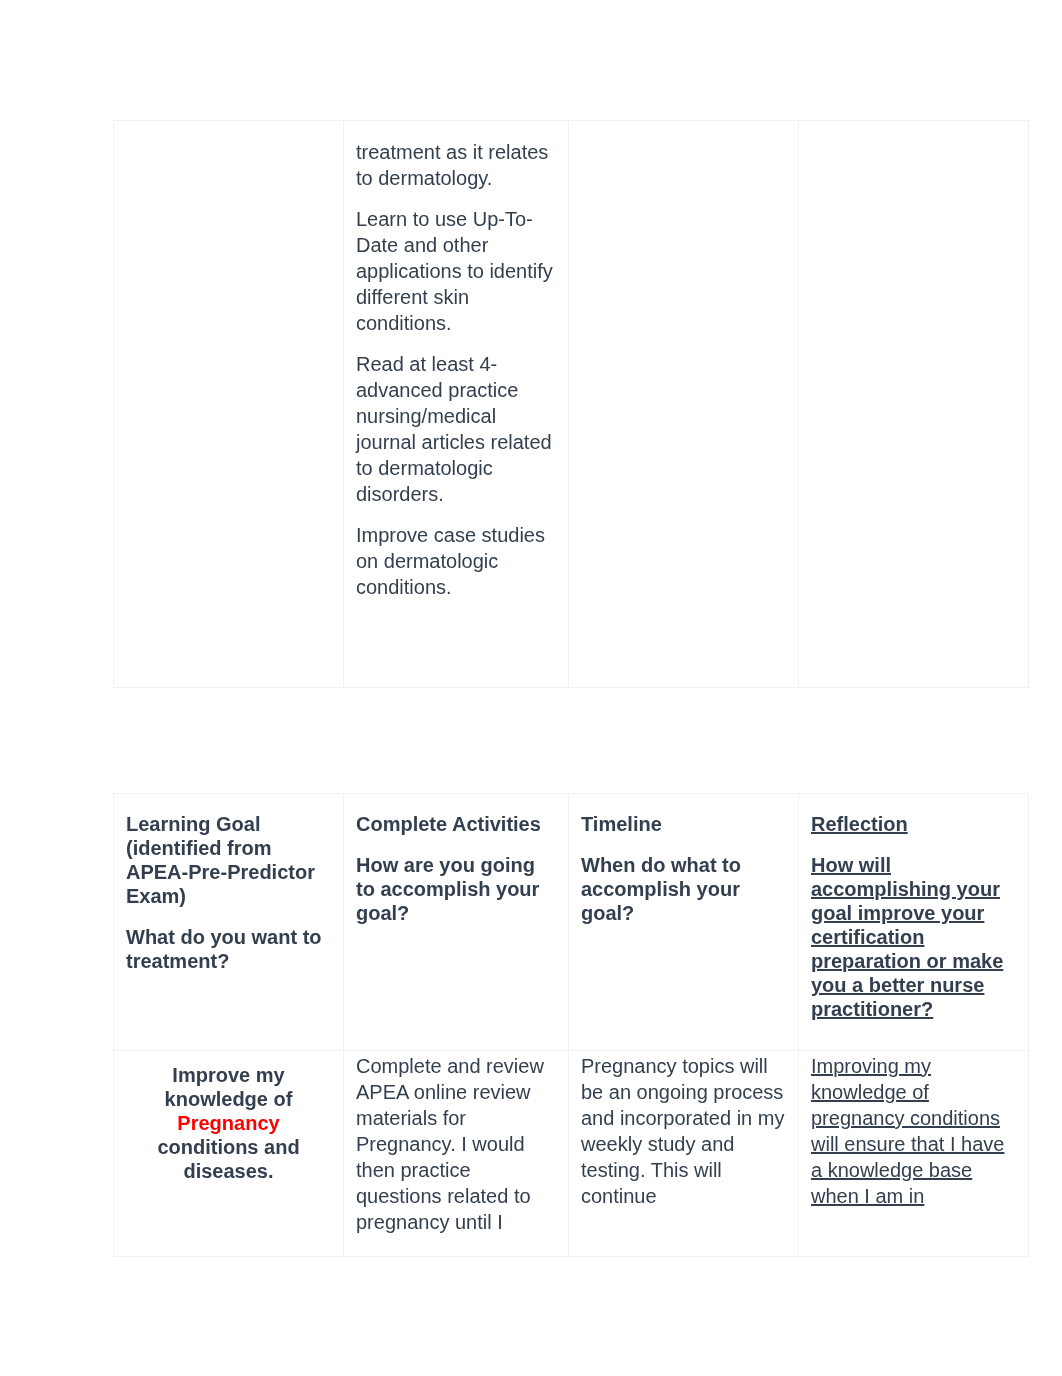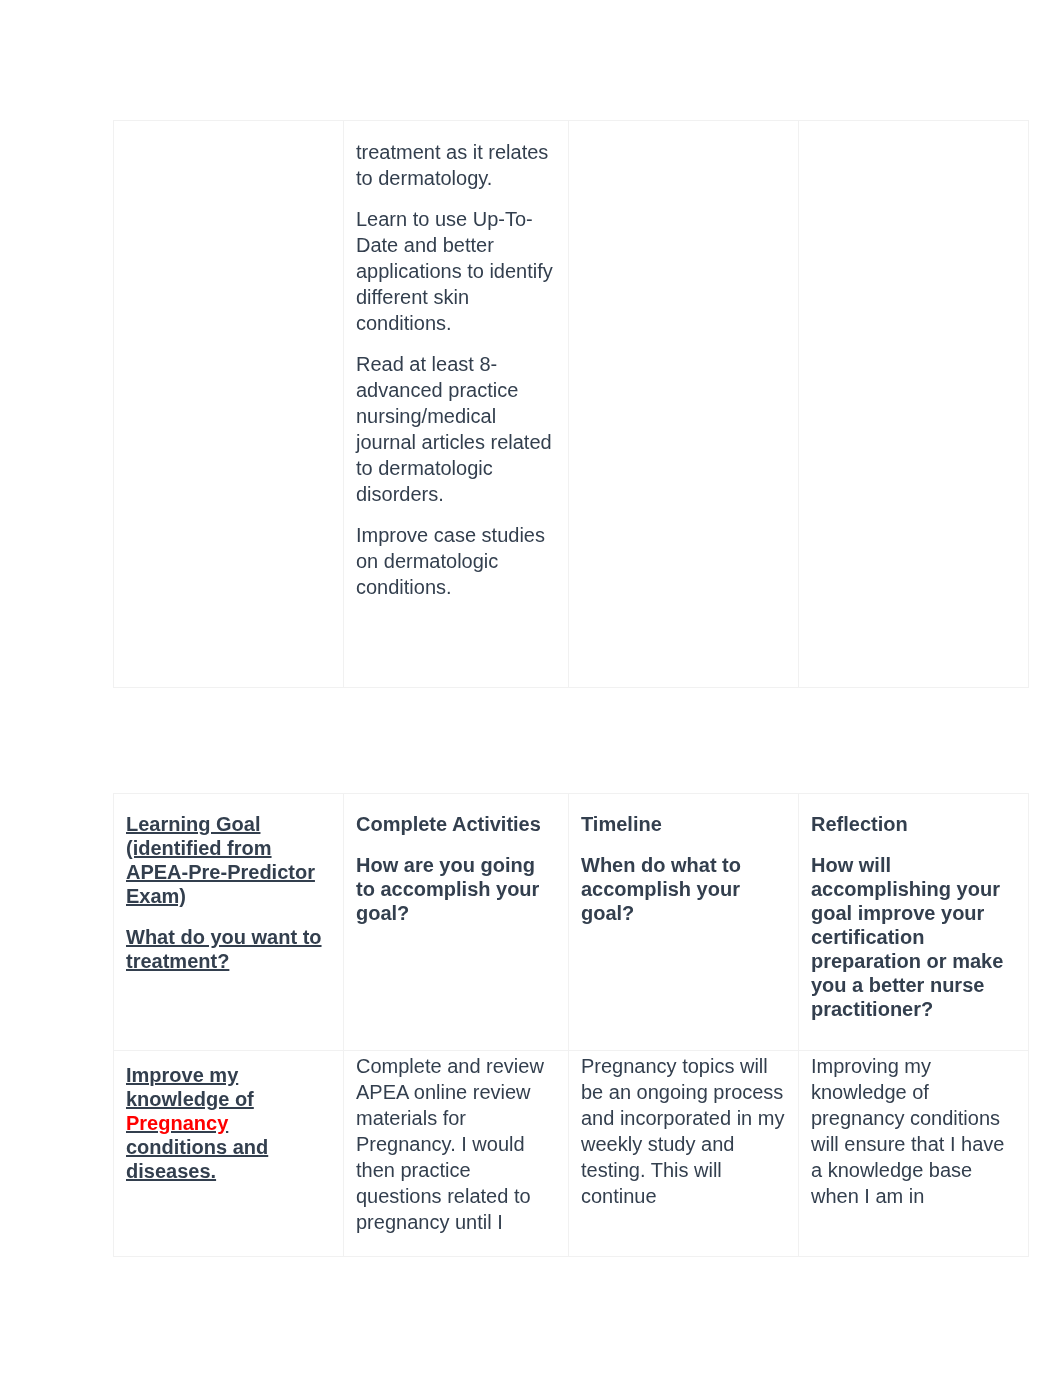--- a/index.html
+++ b/index.html
@@ -33,24 +33,24 @@
     background: #c4b5fd;
   }
   .doc-table td {
     vertical-align: top;
     border: 1px solid #f1f1f1;
     padding: 10px 12px 10px 12px;
     background: #ffffff;
   }
 
   
-  .col-1 { width: 205px; text-decoration: underline; }
+  .col-1 { width: 205px; }
   .col-2 { width: 200px; }
   .col-3 { width: 205px; }
-  .col-4 { width: 205px; }
+  .col-4 { width: 205px; text-decoration: underline; }
 
   
   p.body-par {
     margin: 0 0 15px 0;
     font-size: 20px;
     line-height: 26px;
     font-weight: normal;
     color: #333f4e;
   }
   p.body-par:last-child { margin-bottom: 0; }
@@ -99,36 +99,37 @@
   #table-goals tr.head-row td {
     height: 228px;
     padding-top: 18px;
   }
   #table-goals tr.data-row td {
     height: 183px;
     padding-top: 2px;
   }
   #table-goals tr.data-row td.goal-cell {
     padding-top: 12px;
+    text-align: center;
   }
 </style>
 </head>
 <body>
 
 <div class="page">
 
   <table id="table-continued" class="doc-table">
     <tbody>
       <tr>
         <td class="col-1 cell-empty"></td>
 
         <td class="col-2 cell-text">
           <p class="body-par">treatment as it relates to dermatology.</p>
-          <p class="body-par">Learn to use Up-To-Date and better applications to identify different skin conditions.</p>
-          <p class="body-par">Read at least 8-advanced practice nursing/medical journal articles related to dermatologic disorders.</p>
+          <p class="body-par">Learn to use Up-To-Date and other applications to identify different skin conditions.</p>
+          <p class="body-par">Read at least 4-advanced practice nursing/medical journal articles related to dermatologic disorders.</p>
           <p class="body-par">Improve case studies on dermatologic conditions.</p>
         </td>
 
         <td class="col-3 cell-empty"></td>
 
         <td class="col-4 cell-empty"></td>
       </tr>
     </tbody>
   </table>
 

